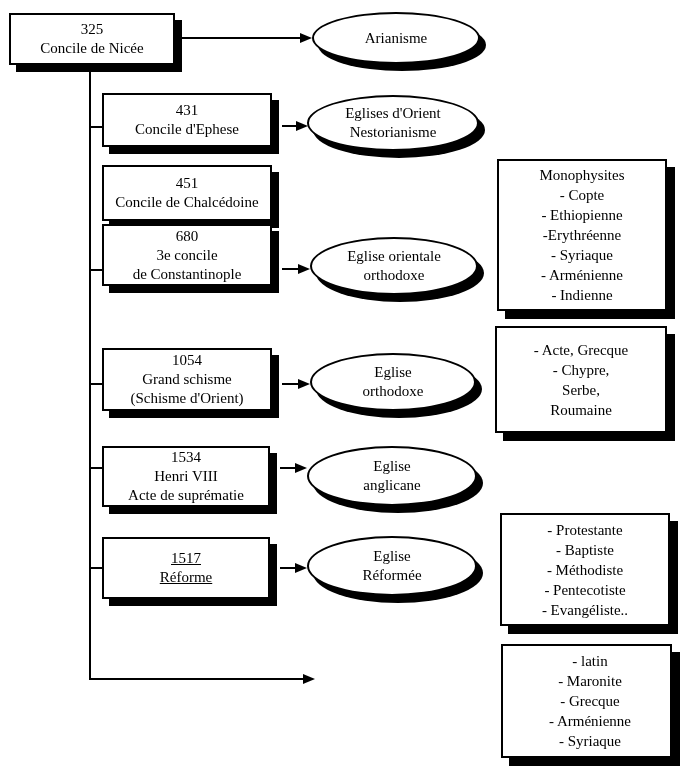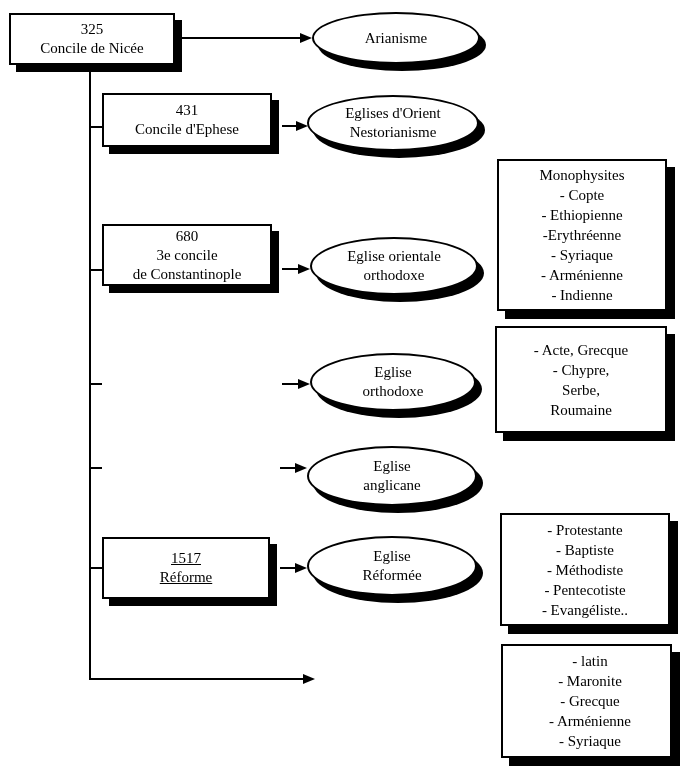--- a/index.html
+++ b/index.html
@@ -75,24 +75,38 @@
     </div>
 
   <div class="node" style="left:9px;top:13px;width:166px;height:52px;">
     <div class="ln">325</div>
     <div class="ln">Concile de Nicée</div>
   </div>
   <div class="node" style="left:102px;top:93px;width:170px;height:54px;">
     <div class="ln">431</div>
     <div class="ln">Concile d'Ephese</div>
   </div>
+  <div class="node" style="left:102px;top:165px;width:170px;height:56px;">
+    <div class="ln">451</div>
+    <div class="ln">Concile de Chalcédoine</div>
+  </div>
   <div class="node" style="left:102px;top:224px;width:170px;height:62px;">
     <div class="ln">680</div>
     <div class="ln">3e concile</div>
     <div class="ln">de Constantinople</div>
+  </div>
+  <div class="node" style="left:102px;top:348px;width:170px;height:63px;">
+    <div class="ln">1054</div>
+    <div class="ln">Grand schisme</div>
+    <div class="ln">(Schisme d'Orient)</div>
+  </div>
+  <div class="node" style="left:102px;top:446px;width:168px;height:61px;">
+    <div class="ln">1534</div>
+    <div class="ln">Henri VIII</div>
+    <div class="ln">Acte de suprématie</div>
   </div>
   <div class="node" style="left:102px;top:537px;width:168px;height:62px;text-decoration:underline;">
     <div class="ln">1517</div>
     <div class="ln">Réforme</div>
   </div>
 
   <div class="ell" style="left:307px;top:95px;width:172px;height:56px;">
     <div class="ln">Eglises d'Orient</div>
     <div class="ln">Nestorianisme</div>
   </div>

